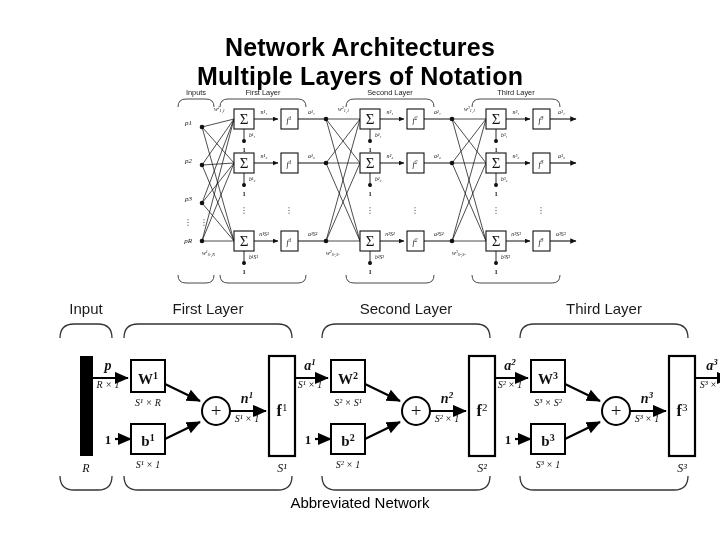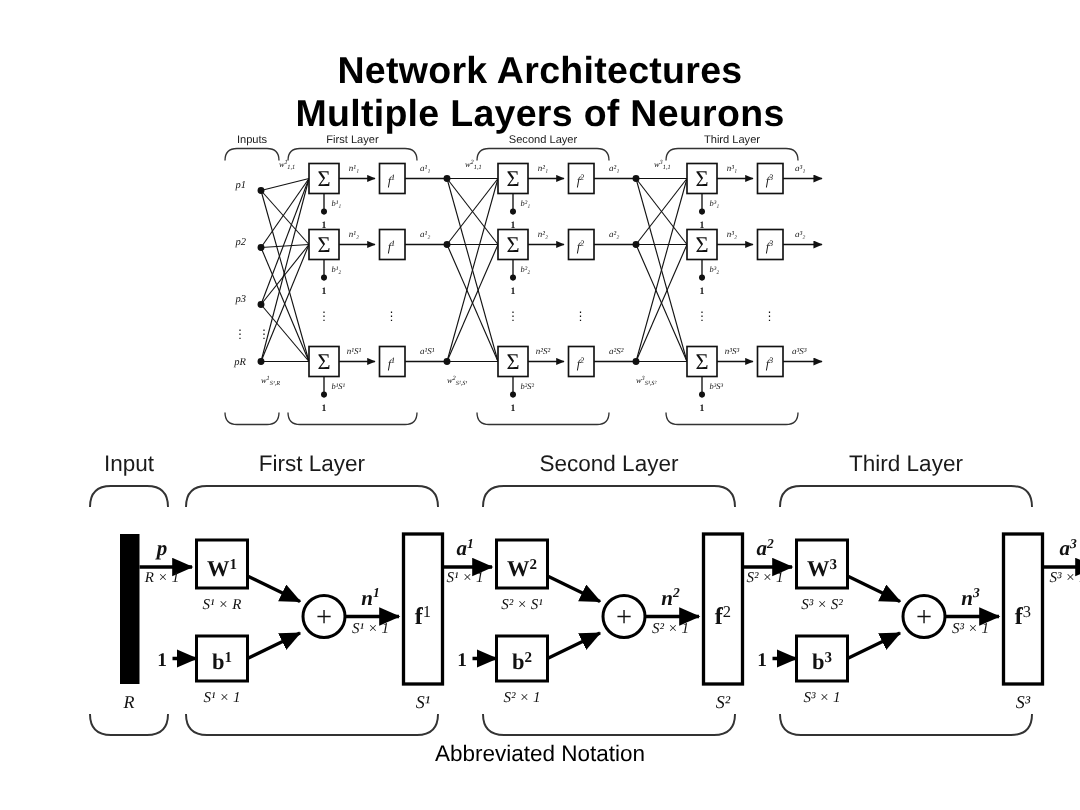--- a/index.html
+++ b/index.html
@@ -30,34 +30,34 @@
     position: absolute;
     left: 0; right: 0;
     top: 494px;
     text-align: center;
     font-size: 15px;
     color: #000;
   }
 
   
   .figure { position: absolute; }
-  #fig-detailed { left: 140px; top: 85px; width: 420px; height: 200px; }
+  #fig-detailed { left: 168px; top: 85px; width: 420px; height: 200px; }
   #fig-abbrev   { left: 36px;  top: 296px; width: 700px; height: 195px; }
 
   .figure svg { display: block; width: 100%; height: 100%; }
 
   
   svg text { font-family: "Liberation Serif", serif; fill: #111; }
   .lbl-head { font-family: "Liberation Sans", sans-serif; fill: #1a1a1a; }
 </style>
 </head>
 <body>
 
 <div class="slide-title" id="title-main">Network Architectures</div>
-<div class="slide-title" id="title-sub">Multiple Layers of Neurons</div>
+<div class="slide-title" id="title-sub">Multiple Layers of Notation</div>
 
 <div class="figure" id="fig-detailed">
 <svg viewBox="0 0 420 200" preserveAspectRatio="none">
   <defs>
     <marker id="ah" markerWidth="6" markerHeight="6" refX="5.2" refY="2.4" orient="auto">
       <path d="M0,0 L5.6,2.4 L0,4.8 z" fill="#111"></path>
     </marker>
   </defs>
 
   <text class="lbl-head" x="28" y="10" font-size="7.4" text-anchor="middle">Inputs</text>
@@ -471,13 +471,13 @@
 
   <g fill="none" stroke="#333" stroke-width="1.3">
     <path d="M24,180 Q24,194 38,194 L62,194 Q76,194 76,180"></path>
     <path d="M88,180 Q88,194 102,194 L242,194 Q256,194 256,180"></path>
     <path d="M286,180 Q286,194 300,194 L440,194 Q454,194 454,180"></path>
     <path d="M484,180 Q484,194 498,194 L638,194 Q652,194 652,180"></path>
   </g>
 </svg>
 </div>
 
-<div class="caption">Abbreviated Notation</div>
+<div class="caption">Abbreviated Network</div>
 
 </body></html>

